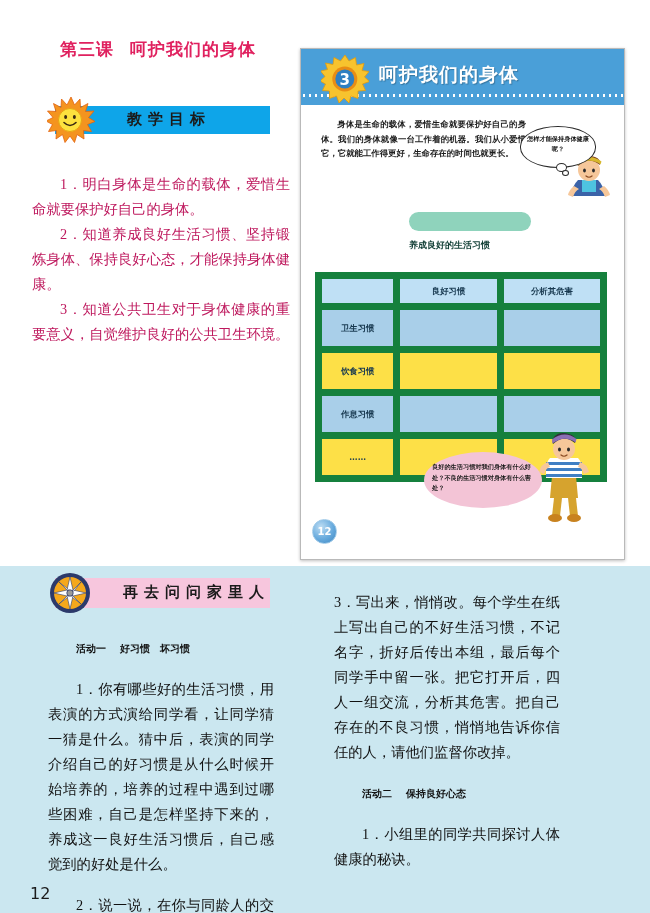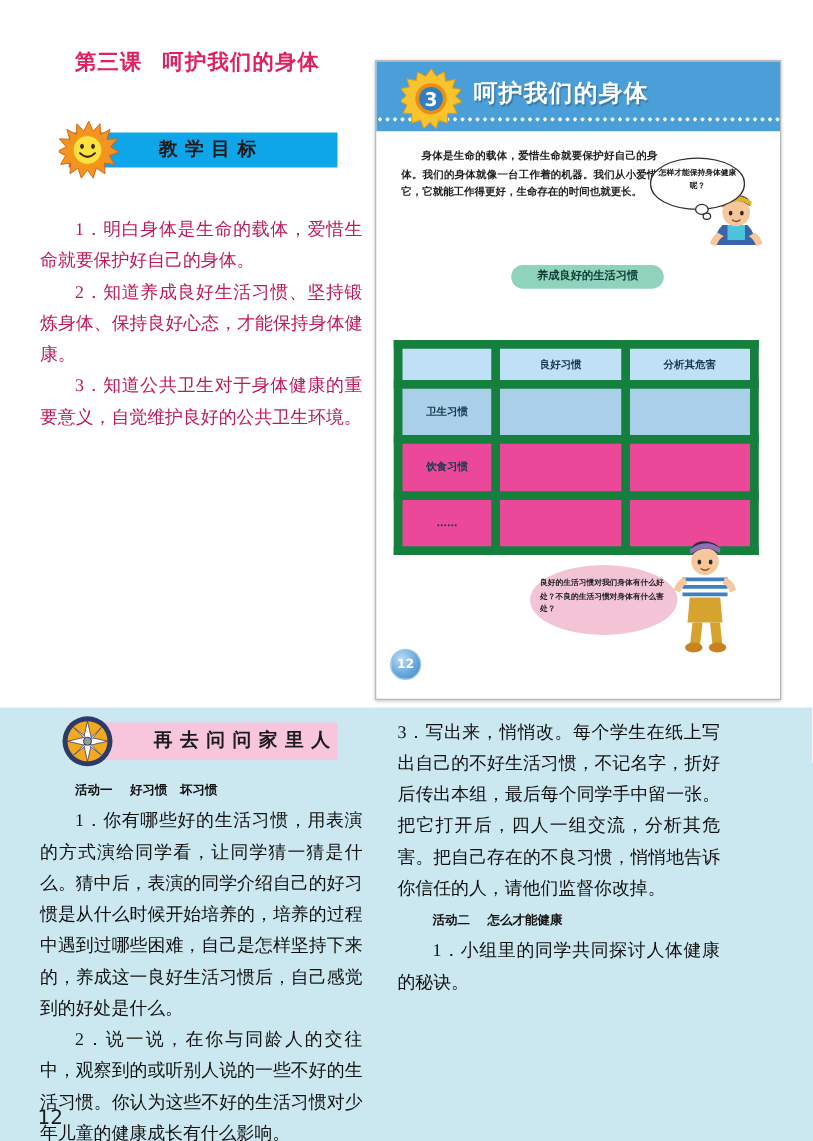--- a/index.html
+++ b/index.html
@@ -90,44 +90,45 @@
     position:absolute;left:562px;top:170px;width:5px;height:4px;
     background:#fff;border:1.2px solid #2b2b2b;border-radius:50%;z-index:6;
   }
   .boy-top{position:absolute;left:560px;top:150px;width:62px;height:62px;z-index:5;}
 
   .green-pill{
     position:absolute;left:409px;top:212px;width:122px;height:19px;
     background:#8fd3bc;border-radius:10px;
   }
   .green-pill span{
-    display:block;text-align:center;line-height:19px;
+    display:block;text-align:left;line-height:19px;
     font-size:9px;font-weight:bold;color:#0f3d34;
     font-family:"DejaVu Sans","Liberation Sans",sans-serif;
+    margin-top:24px;
   }
 
   .task-text{
     position:absolute;left:318px;top:236px;width:288px;
     font-size:8.4px;line-height:14.5px;color:#1d1d1d;font-weight:bold;
     text-align:justify;
   }
 
   .habit-table{
     position:absolute;left:315px;top:272px;width:292px;height:172px;
     border:1px solid #7fb4dd;border-collapse:collapse;
     background:#cfe8f8;
   }
   .habit-table td,.habit-table th{
     border:7px solid #15803d;padding:0;margin:0;
     font-size:8.4px;font-weight:bold;color:#17384f;text-align:center;
     font-family:"DejaVu Serif","Liberation Serif",serif;
   }
   .habit-table .hrow td{height:24px;background:#bfe0f5;}
   .habit-table .r-odd td{height:36px;background:#a9cfe9;}
-  .habit-table .r-even td{height:36px;background:#ec4899;}
+  .habit-table .r-even td{height:36px;background:#fde047;}
   .habit-table .c1{width:78px;}
   .habit-table .c2{width:107px;}
   .habit-table .c3{width:107px;}
 
   .pink-bubble{
     position:absolute;left:424px;top:452px;width:118px;height:56px;
     background:#f3c4d6;border-radius:50%;z-index:4;
   }
   .pink-bubble .pb-text{
     position:absolute;left:8px;top:10px;width:102px;
@@ -160,21 +161,21 @@
     font-family:"DejaVu Sans","Liberation Sans",sans-serif;
   }
   .compass-icon{position:absolute;left:-6px;top:-6px;width:42px;height:42px;}
 
   .col{
     position:absolute;width:258px;
     font-size:14.3px;line-height:25px;color:#111;text-align:justify;
   }
   .col-left{left:32px;top:54px;}
   .col-right{left:318px;top:8px;}
-  .col p{margin:0;}
+  .col p{margin:16px;}
   .act-head{font-weight:bold;font-family:"DejaVu Sans","Liberation Sans",sans-serif;font-size:10px;}
   .act-head .sp{display:inline-block;width:14px;}
 
   .folio{
     position:absolute;left:30px;top:318px;
     font-size:16px;color:#1b1b1b;
     font-family:"DejaVu Sans","Liberation Sans",sans-serif;
   }
 </style>
 </head>
@@ -260,20 +261,25 @@
         <td class="c2">良好习惯</td>
         <td class="c3">分析其危害</td>
       </tr>
       <tr class="r-odd">
         <td class="c1">卫生习惯</td>
         <td class="c2"></td>
         <td class="c3"></td>
       </tr>
       <tr class="r-even">
         <td class="c1">饮食习惯</td>
+        <td class="c2"></td>
+        <td class="c3"></td>
+      </tr>
+      <tr class="r-odd">
+        <td class="c1">作息习惯</td>
         <td class="c2"></td>
         <td class="c3"></td>
       </tr>
       <tr class="r-even">
         <td class="c1">……</td>
         <td class="c2"></td>
         <td class="c3"></td>
       </tr>
     </tbody>
       </table>
@@ -332,21 +338,21 @@
       <p class="act-head">
         <span class="ind"></span><span>活动一</span><span class="sp"></span><span>好习惯　坏习惯</span>
       </p>
       <p><span class="ind"></span><span>1．你有哪些好的生活习惯，用表演的方式演给同学看，让同学猜一猜是什么。猜中后，表演的同学介绍自己的好习惯是从什么时候开始培养的，培养的过程中遇到过哪些困难，自己是怎样坚持下来的，养成这一良好生活习惯后，自己感觉到的好处是什么。</span></p>
       <p><span class="ind"></span><span>2．说一说，在你与同龄人的交往中，观察到的或听别人说的一些不好的生活习惯。你认为这些不好的生活习惯对少年儿童的健康成长有什么影响。</span></p>
     </div>
 
     <div class="col col-right">
       <p><span>3．写出来，悄悄改。每个学生在纸上写出自己的不好生活习惯，不记名字，折好后传出本组，最后每个同学手中留一张。把它打开后，四人一组交流，分析其危害。把自己存在的不良习惯，悄悄地告诉你信任的人，请他们监督你改掉。</span></p>
       <p class="act-head">
-        <span class="ind"></span><span>活动二</span><span class="sp"></span><span>怎么才能健康</span>
+        <span class="ind"></span><span>活动二</span><span class="sp"></span><span>保持良好心态</span>
       </p>
       <p><span class="ind"></span><span>1．小组里的同学共同探讨人体健康的秘诀。</span></p>
     </div>
 
     <div class="folio">12</div>
   </div>
 
 </div>
 
 </body></html>

